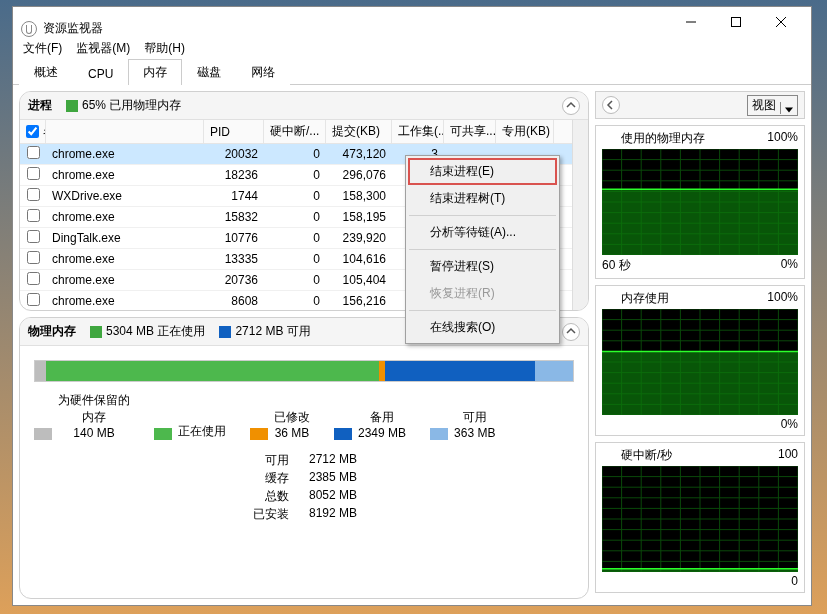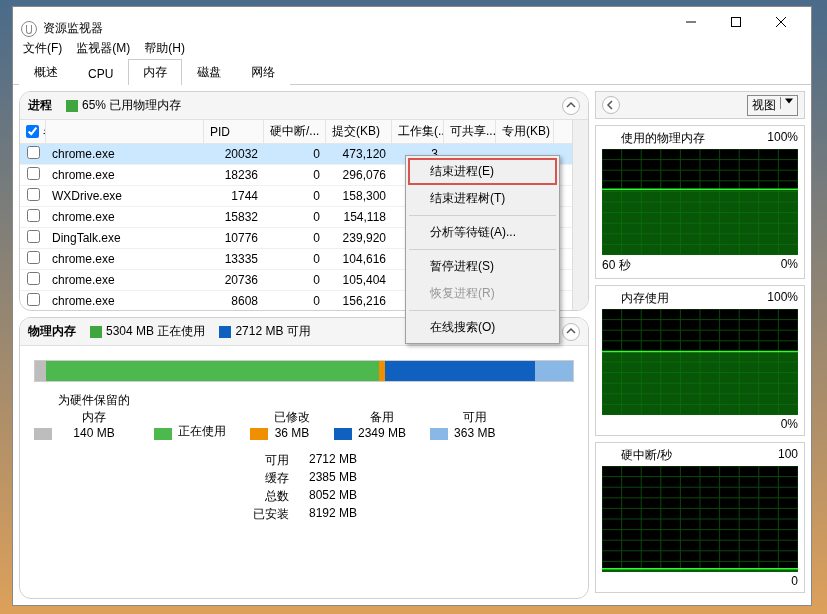--- a/index.html
+++ b/index.html
@@ -52,21 +52,21 @@
 .memseg { height: 100%; }
 .legend { display: flex; gap: 24px; margin-bottom: 4px; }
 .legend-item { display: flex; align-items: flex-end; gap: 6px; }
 .legend-item .sw { width: 18px; height: 12px; margin-top: 2px; }
 .legend-item .lbl { text-align: center; }
 .memstats { margin: 12px 0 0 215px; }
 .memstats .row { display: flex; gap: 20px; height: 18px; }
 .memstats .row .k { width: 40px; text-align: right; }
 .memstats .row .v { width: 70px; text-align: left; }
 .right-head { height: 28px; display: flex; align-items: center; padding: 0 6px; border: 1px solid #d0d0d0; background: #f5f5f5; gap: 6px; }
-.viewsel { border: 1px solid #888; padding: 1px 4px; display: flex; align-items: flex-start; gap: 4px; margin-left: auto; cursor: pointer; }
+.viewsel { border: 1px solid #888; padding: 1px 4px; display: flex; align-items: flex-end; gap: 4px; margin-left: auto; cursor: pointer; }
 .graphbox { border: 1px solid #d0d0d0; padding: 4px 6px; }
 .graphbox .ghead { display: flex; justify-content: space-between; margin-bottom: 2px; margin-left: 19px; }
 .graph { height: 106px; width: 100%; background: #000; position: relative; overflow: hidden; }
 .graph svg { width: 100%; height: 100%; }
 .graphbox .gfoot { display: flex; justify-content: space-between; margin-top: 2px; }
 .scrollbar-track { width: 16px; background: #f0f0f0; border-left: 1px solid #ddd; }
 </style>
 </head>
 <body>
 
@@ -163,21 +163,21 @@
                   <div class="td c-commit num">158,300</div>
                   <div class="td c-work num">1</div>
                   <div class="td c-share num"></div>
                   <div class="td c-priv num"></div>
                 </div>
                 <div class="tr">
                   <div class="td c-chk"><input type="checkbox" style=""></div>
                   <div class="td c-name">chrome.exe</div>
                   <div class="td c-pid num">15832</div>
                   <div class="td c-hard num">0</div>
-                  <div class="td c-commit num">154,118</div>
+                  <div class="td c-commit num">158,195</div>
                   <div class="td c-work num">1</div>
                   <div class="td c-share num"></div>
                   <div class="td c-priv num"></div>
                 </div>
                 <div class="tr">
                   <div class="td c-chk"><input type="checkbox" style=""></div>
                   <div class="td c-name">DingTalk.exe</div>
                   <div class="td c-pid num">10776</div>
                   <div class="td c-hard num">0</div>
                   <div class="td c-commit num">239,920</div>

